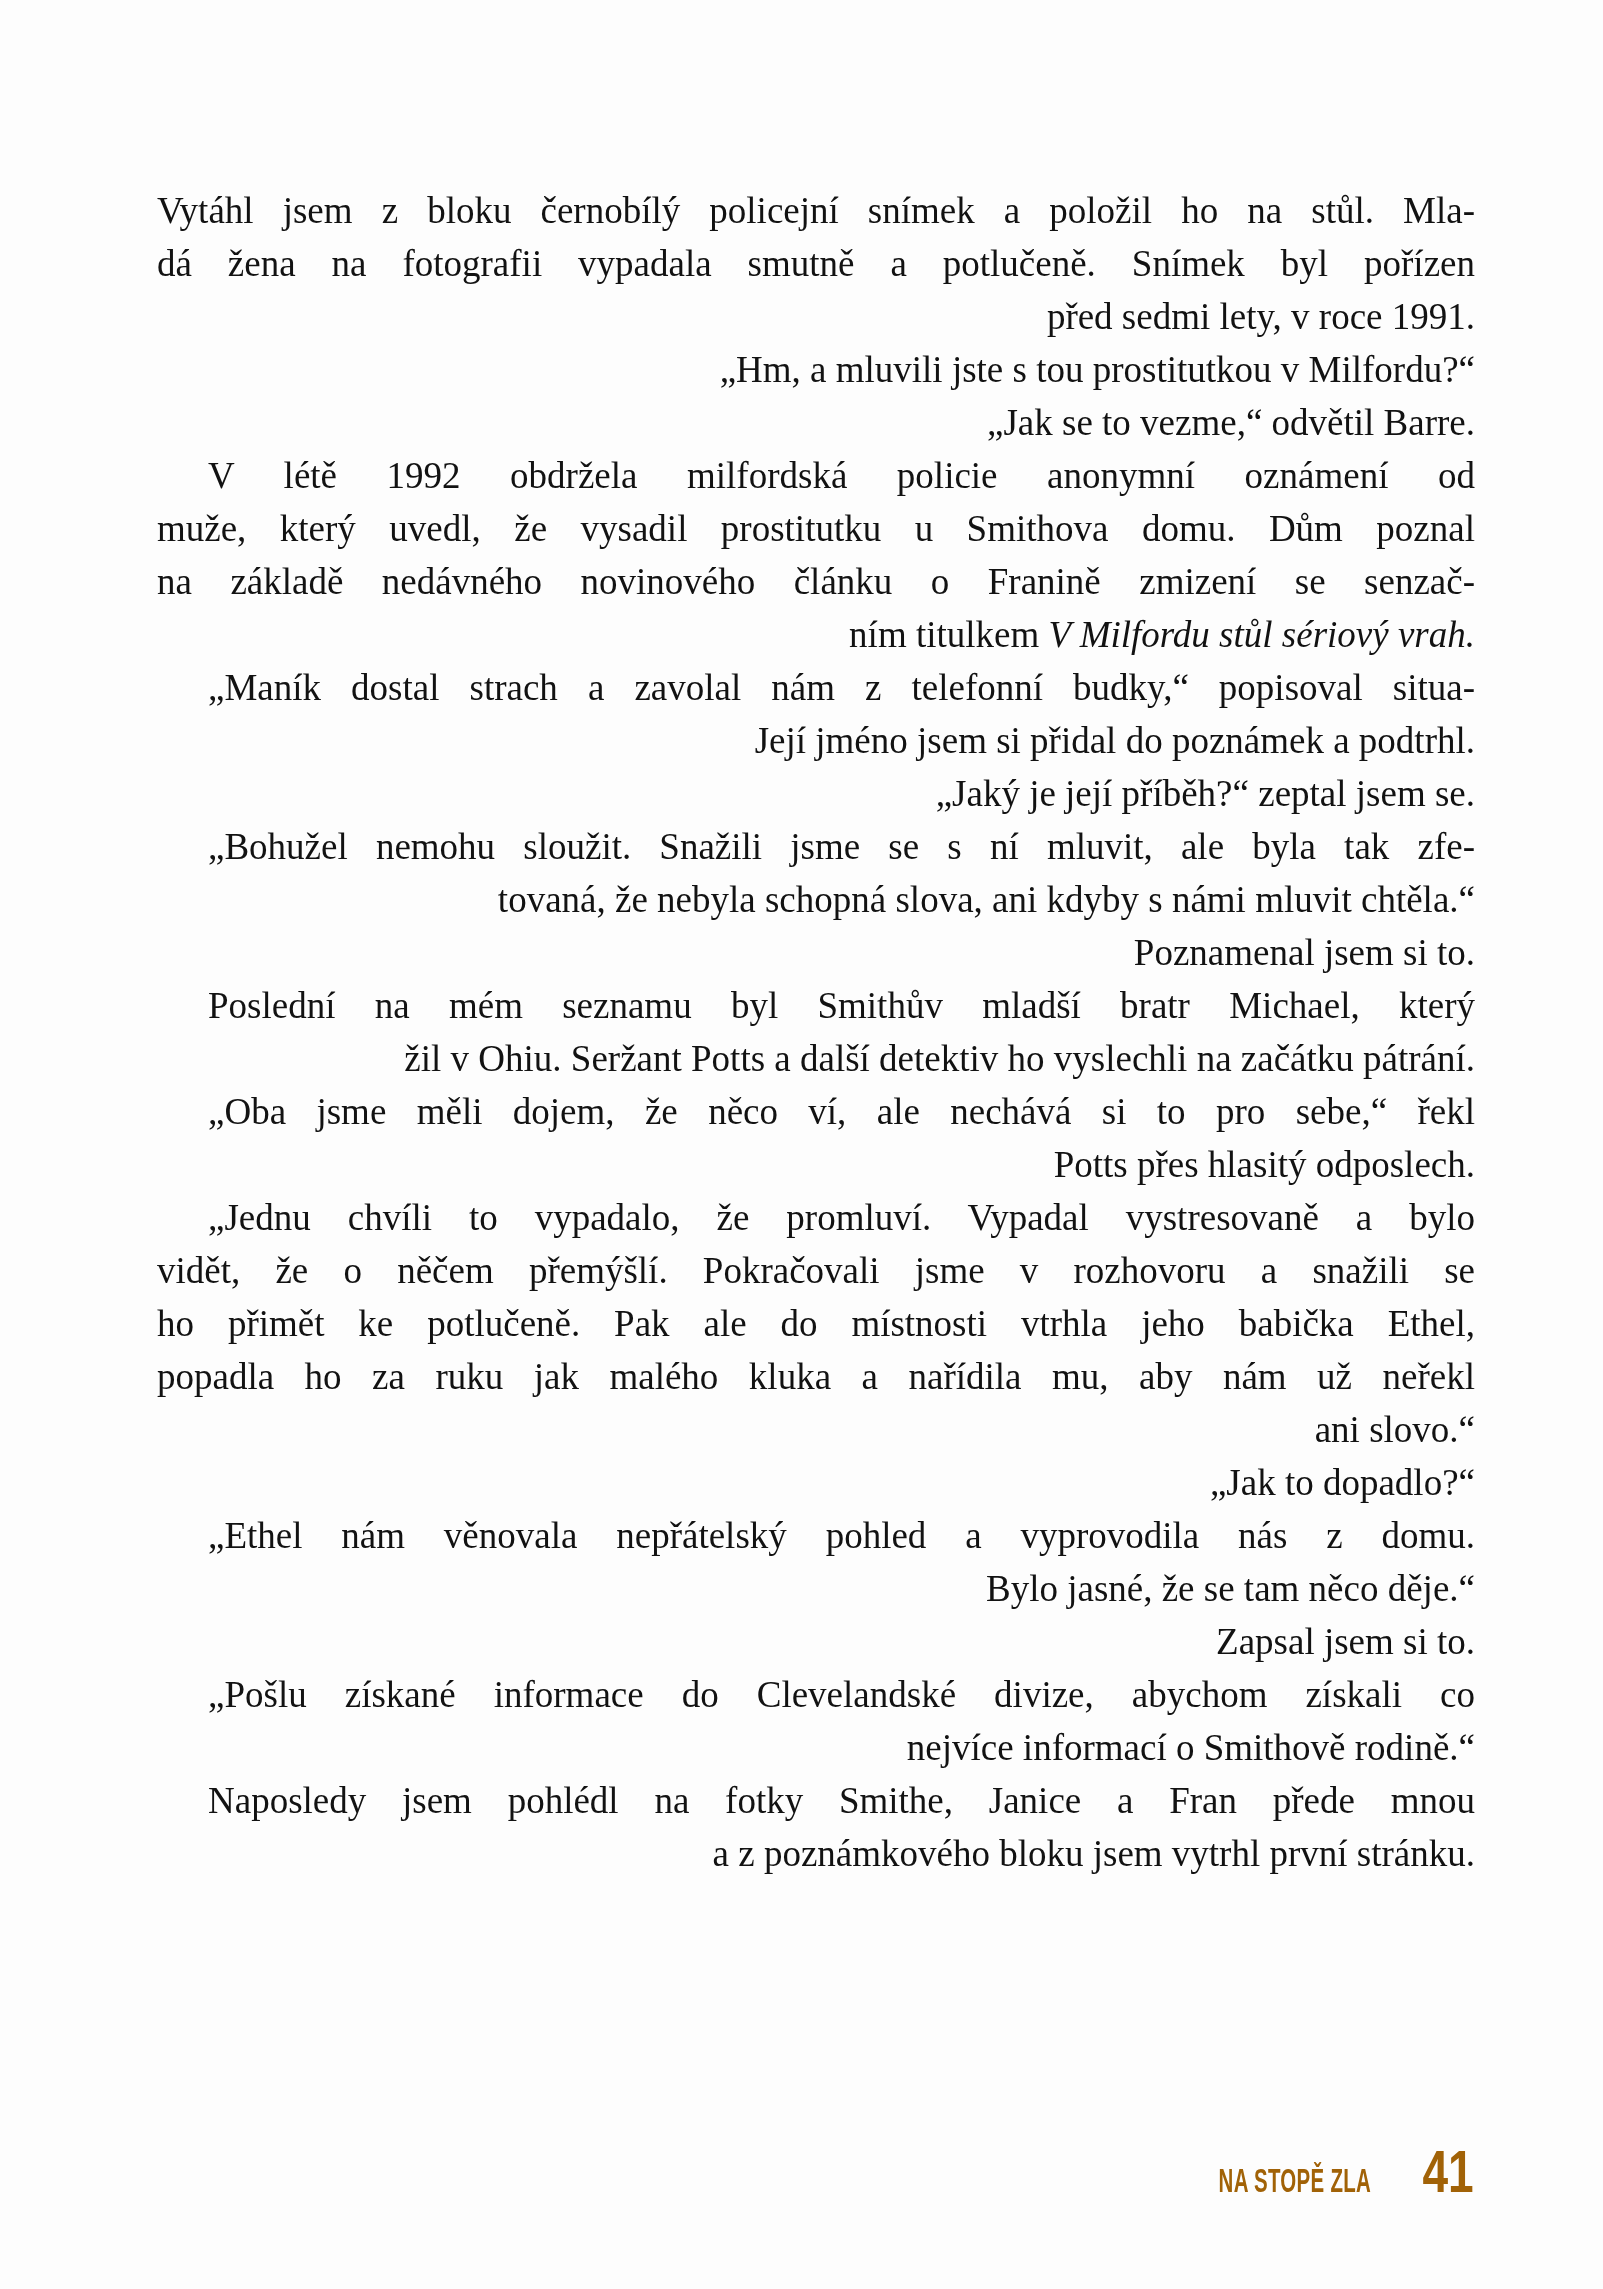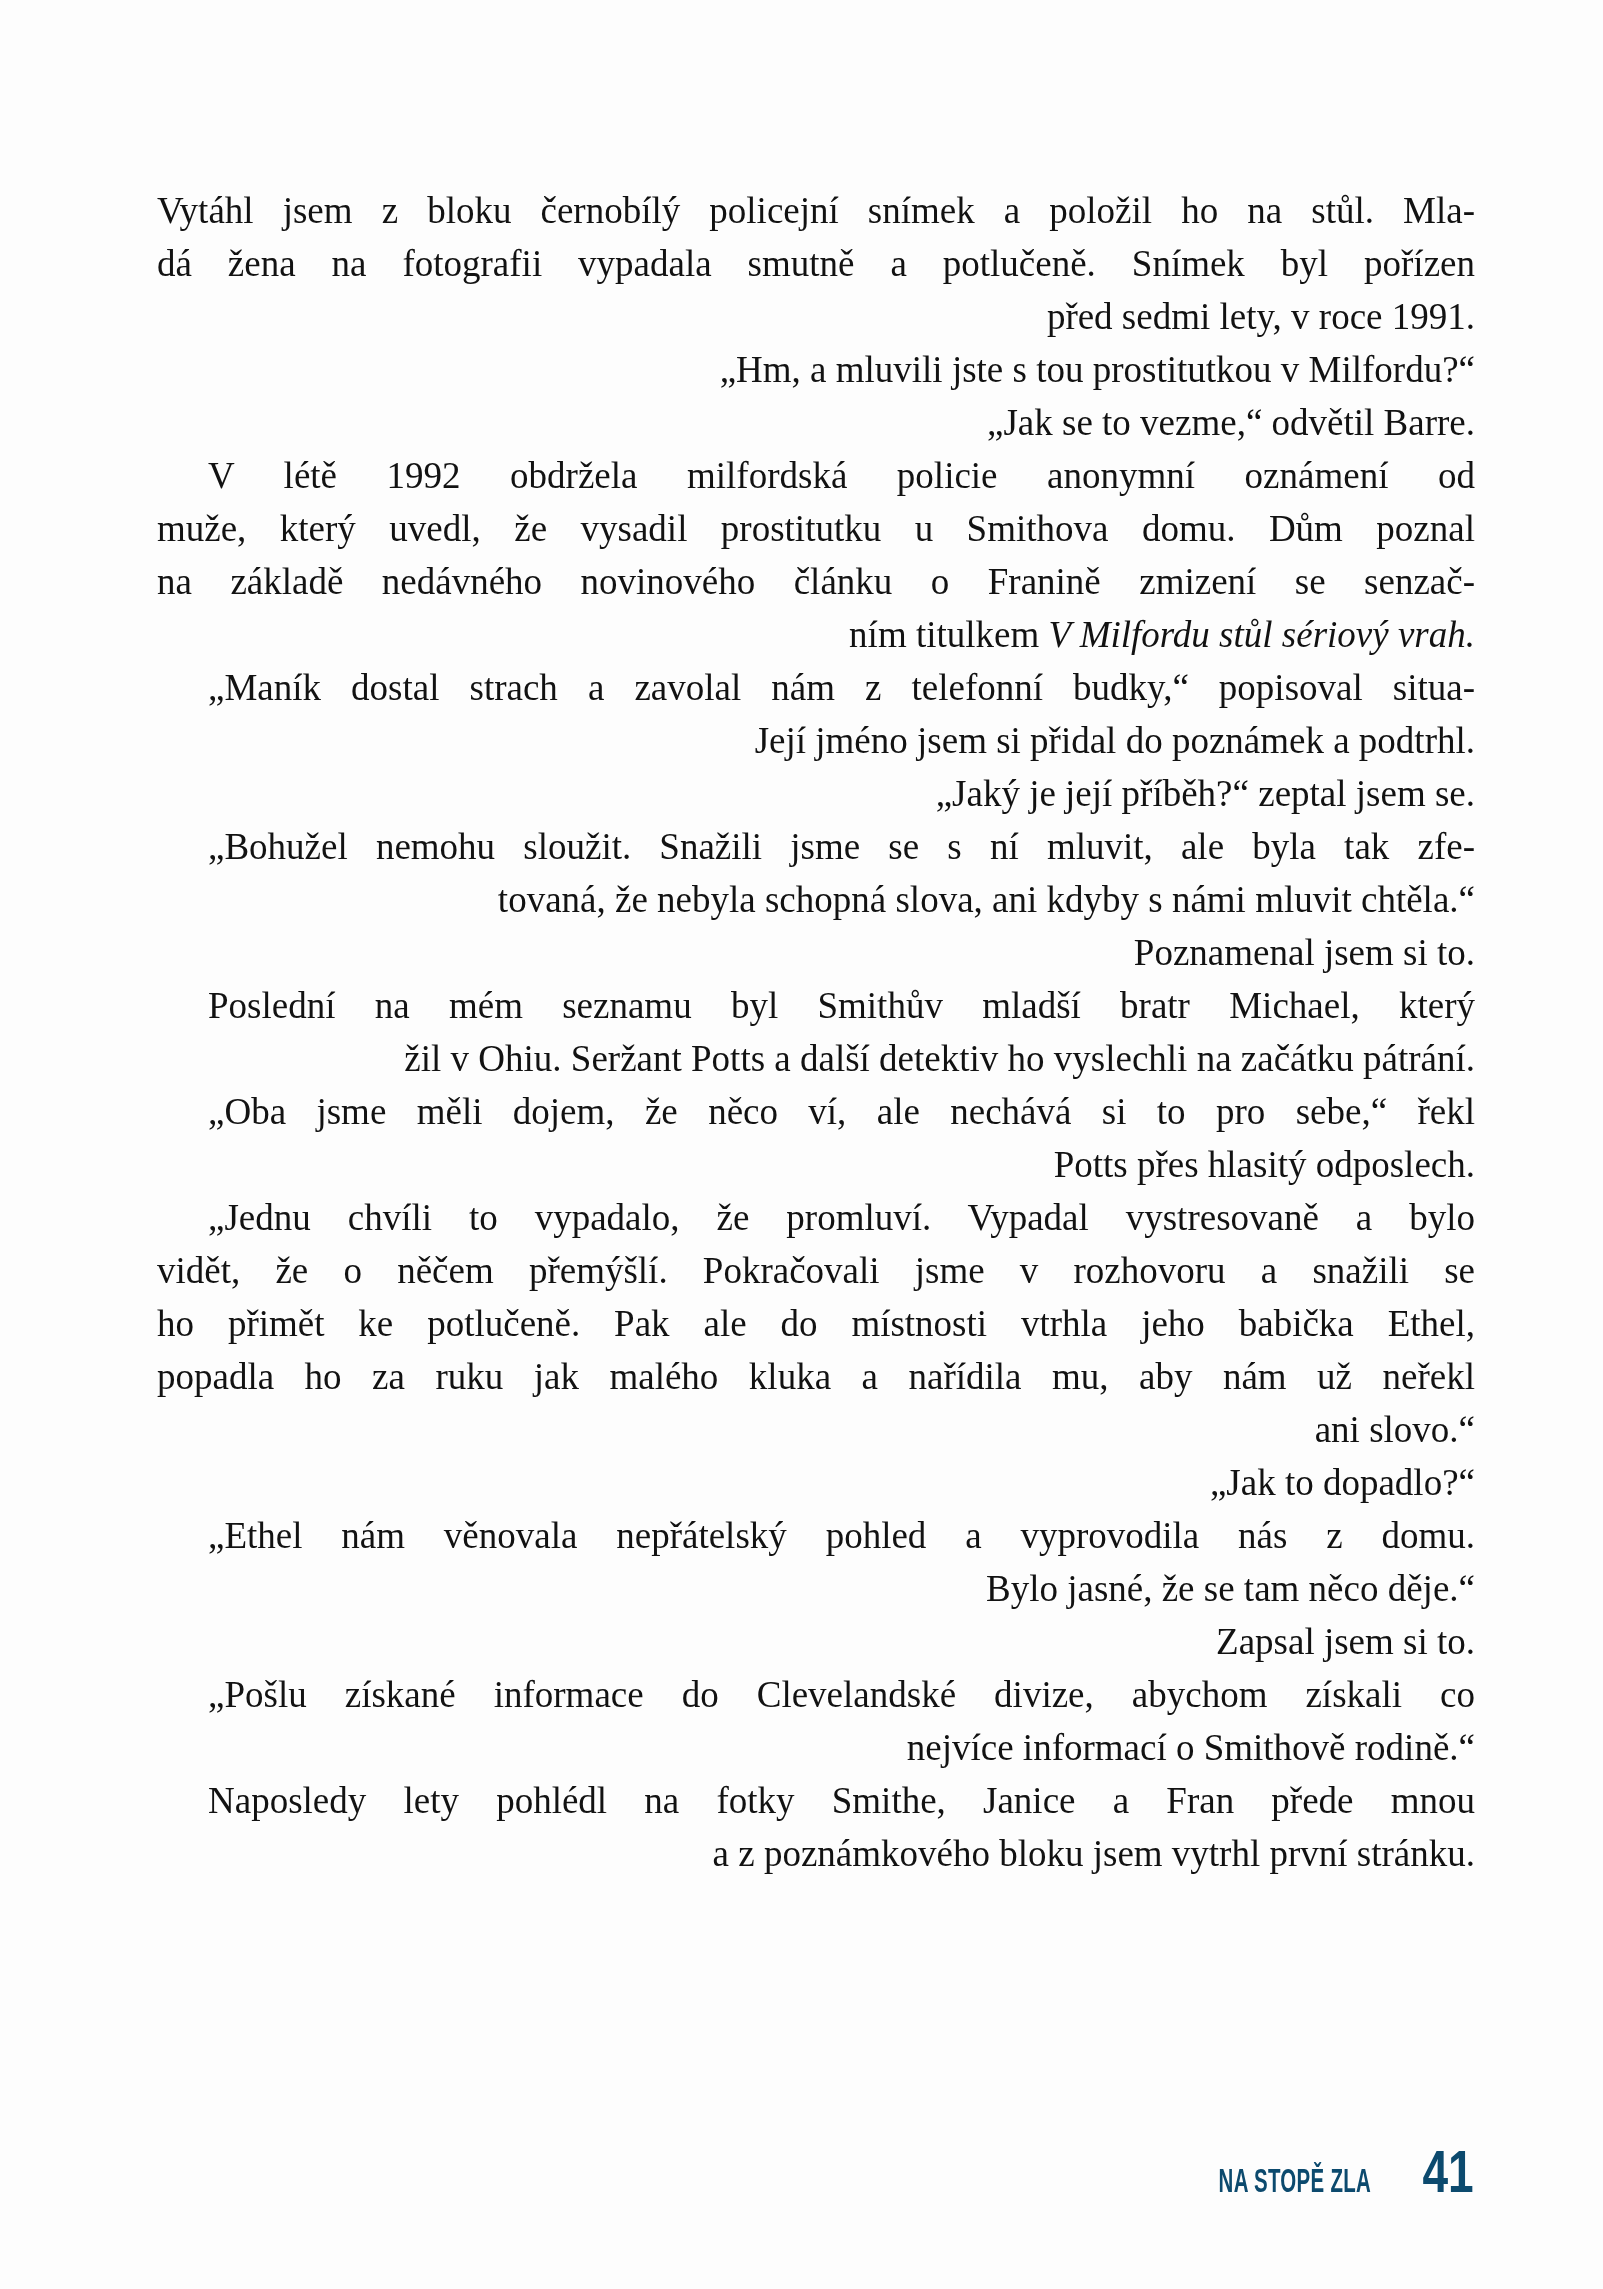--- a/index.html
+++ b/index.html
@@ -34,21 +34,21 @@
   .it { font-style: italic; }
   .footer {
     position: absolute;
     top: 2143px;
     right: 129px;
     display: flex;
     align-items: baseline;
     gap: 37px;
     font-family: "Liberation Sans", sans-serif;
     font-weight: bold;
-    color: #0c4a6e;
+    color: #a16207;
   }
   .running-title {
     font-size: 33px;
     line-height: 1;
     letter-spacing: 0.5px;
     transform: scaleX(0.62);
     transform-origin: 100% 100%;
     white-space: nowrap;
   }
   .page-number {
@@ -86,21 +86,21 @@
       <div class="line j"><span>vidět, že o něčem přemýšlí. Pokračovali jsme v rozhovoru a snažili se</span></div>
       <div class="line j"><span>ho přimět ke potlučeně. Pak ale do místnosti vtrhla jeho babička Ethel,</span></div>
       <div class="line j"><span>popadla ho za ruku jak malého kluka a nařídila mu, aby nám už neřekl</span></div>
       <div class="line"><span>ani slovo.“</span></div>
       <div class="line ind"><span>„Jak to dopadlo?“</span></div>
       <div class="line ind j"><span>„Ethel nám věnovala nepřátelský pohled a vyprovodila nás z domu.</span></div>
       <div class="line"><span>Bylo jasné, že se tam něco děje.“</span></div>
       <div class="line ind"><span>Zapsal jsem si to.</span></div>
       <div class="line ind j"><span>„Pošlu získané informace do Clevelandské divize, abychom získali co</span></div>
       <div class="line"><span>nejvíce informací o Smithově rodině.“</span></div>
-      <div class="line ind j"><span>Naposledy lety pohlédl na fotky Smithe, Janice a Fran přede mnou</span></div>
+      <div class="line ind j"><span>Naposledy jsem pohlédl na fotky Smithe, Janice a Fran přede mnou</span></div>
       <div class="line"><span>a z poznámkového bloku jsem vytrhl první stránku.</span></div>
     </div>
   <div class="footer">
     <span class="running-title">NA STOPĚ ZLA</span>
     <span class="page-number">41</span>
   </div>
 </div>
 
 
 </body></html>

